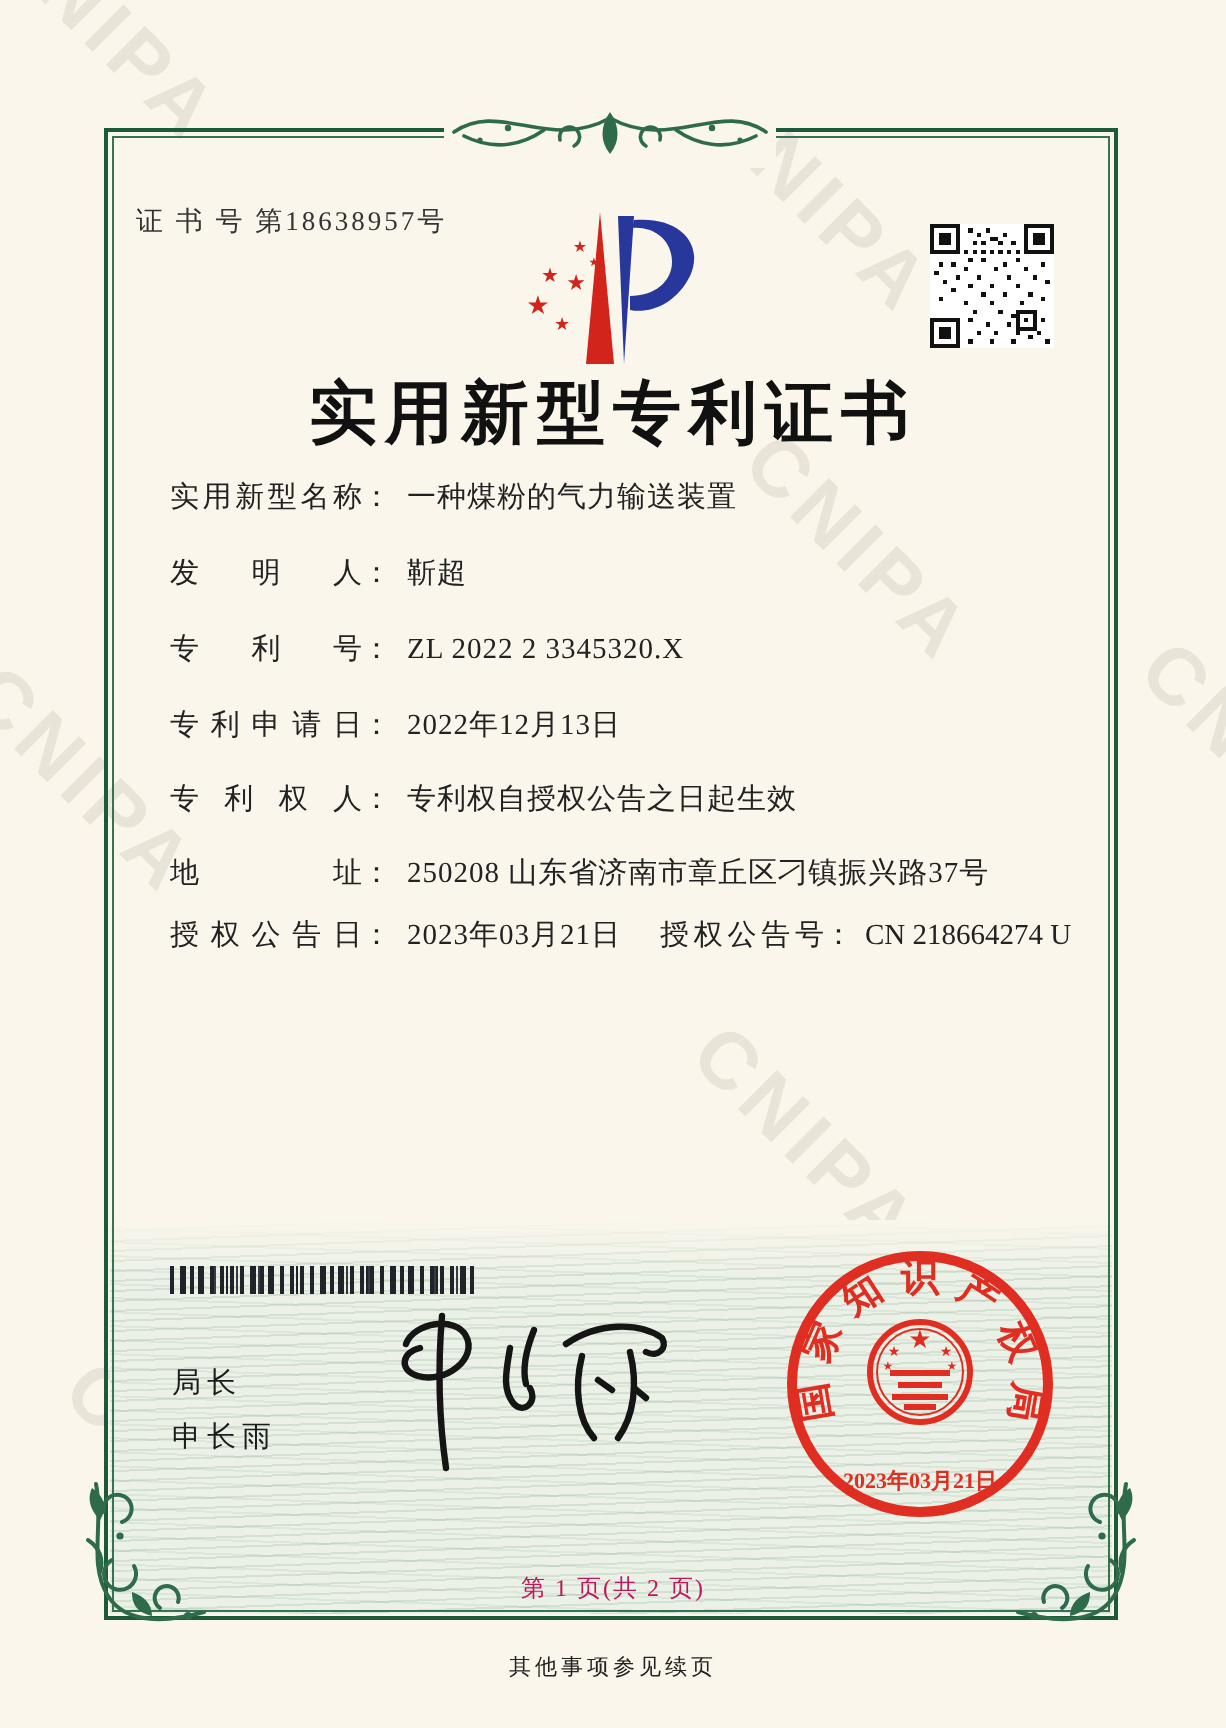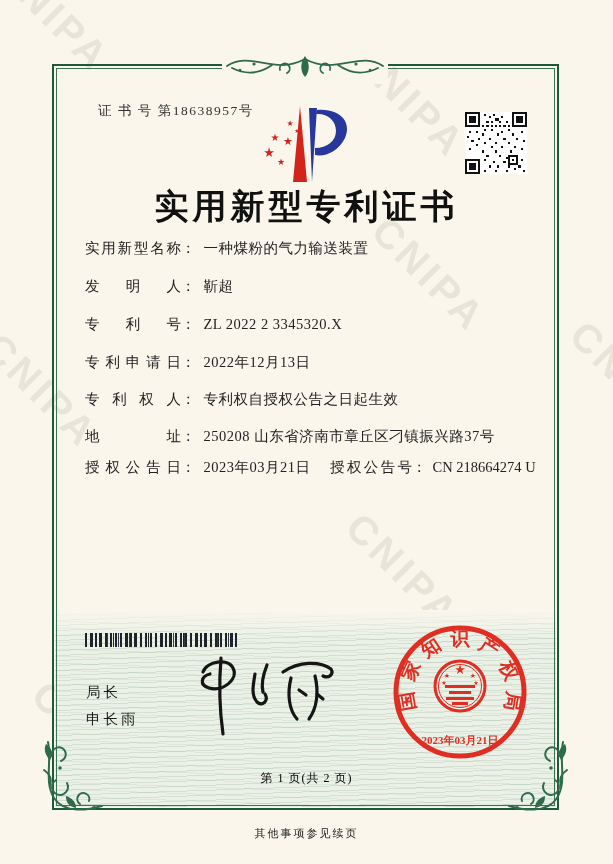--- a/index.html
+++ b/index.html
@@ -34,21 +34,21 @@
     border:2px solid #1d5a3c; box-sizing:border-box;
   }
   .frame::after{
     content:""; position:absolute; inset:2px; border:1px solid #377352;
   }
   .ornament{position:absolute;}
   .ornament.top{left:222px; top:44px; width:166px; height:40px; background:#faf6ec;}
   .ornament.bl{left:36px; top:736px; width:80px; height:80px;}
   .ornament.br{left:495px; top:736px; width:80px; height:80px; transform:scaleX(-1);}
   
-  .cert-no{position:absolute; left:98px; top:102px; font-size:13.5px; letter-spacing:1.5px; color:#333;}
+  .cert-no{position:absolute; left:68px; top:102px; font-size:13.5px; letter-spacing:1.5px; color:#333;}
   .logo{position:absolute; left:253px; top:98px;}
   .qr{position:absolute; left:465px; top:112px; width:62px; height:62px;}
   .title{
     position:absolute; left:0; top:184px; width:100%; text-align:center;
     font-size:34px; font-weight:bold; letter-spacing:4px; color:#111;
   }
   
   .row{position:absolute; left:85px; font-size:14.5px; white-space:nowrap; color:#222;}
   .row .lbl{display:inline-block; width:96px; text-align:justify; text-align-last:justify; vertical-align:bottom;}
   .row .colon{display:inline-block; margin-right:8px;}
@@ -66,21 +66,21 @@
   .barcode{
     position:absolute; left:85px; top:633px; width:153px; height:14px;
     background-image:
       repeating-linear-gradient(90deg,#20242a 0 2px,transparent 2px 5px),
       repeating-linear-gradient(90deg,#20242a 0 1px,transparent 1px 7px),
       repeating-linear-gradient(90deg,#343c44 0 1px,transparent 1px 11px);
   }
   .signer{position:absolute; left:86px; top:679px; font-size:14.5px; letter-spacing:3px; line-height:1.85; color:#1c1c1c;}
   .signature{position:absolute; left:183px; top:648px;}
   .seal{position:absolute; left:390px; top:622px; opacity:.95;}
-  .page-num{position:absolute; left:0; top:770px; width:100%; text-align:center; font-size:12px; letter-spacing:1px; color:#000000;}
+  .page-num{position:absolute; left:0; top:786px; width:100%; text-align:center; font-size:12px; letter-spacing:1px; color:#be185d;}
   .footer-note{position:absolute; left:0; top:826px; width:100%; text-align:center; font-size:11px; letter-spacing:2px; color:#222;}
 </style>
 </head>
 <body>
 
 <div class="page">
 
   <div class="wm" style="left:-18px; top:-8px;">CNIPA</div>
   <div class="wm" style="left:338px; top:78px;">CNIPA</div>
   <div class="wm" style="left:358px; top:252px;">CNIPA</div>

